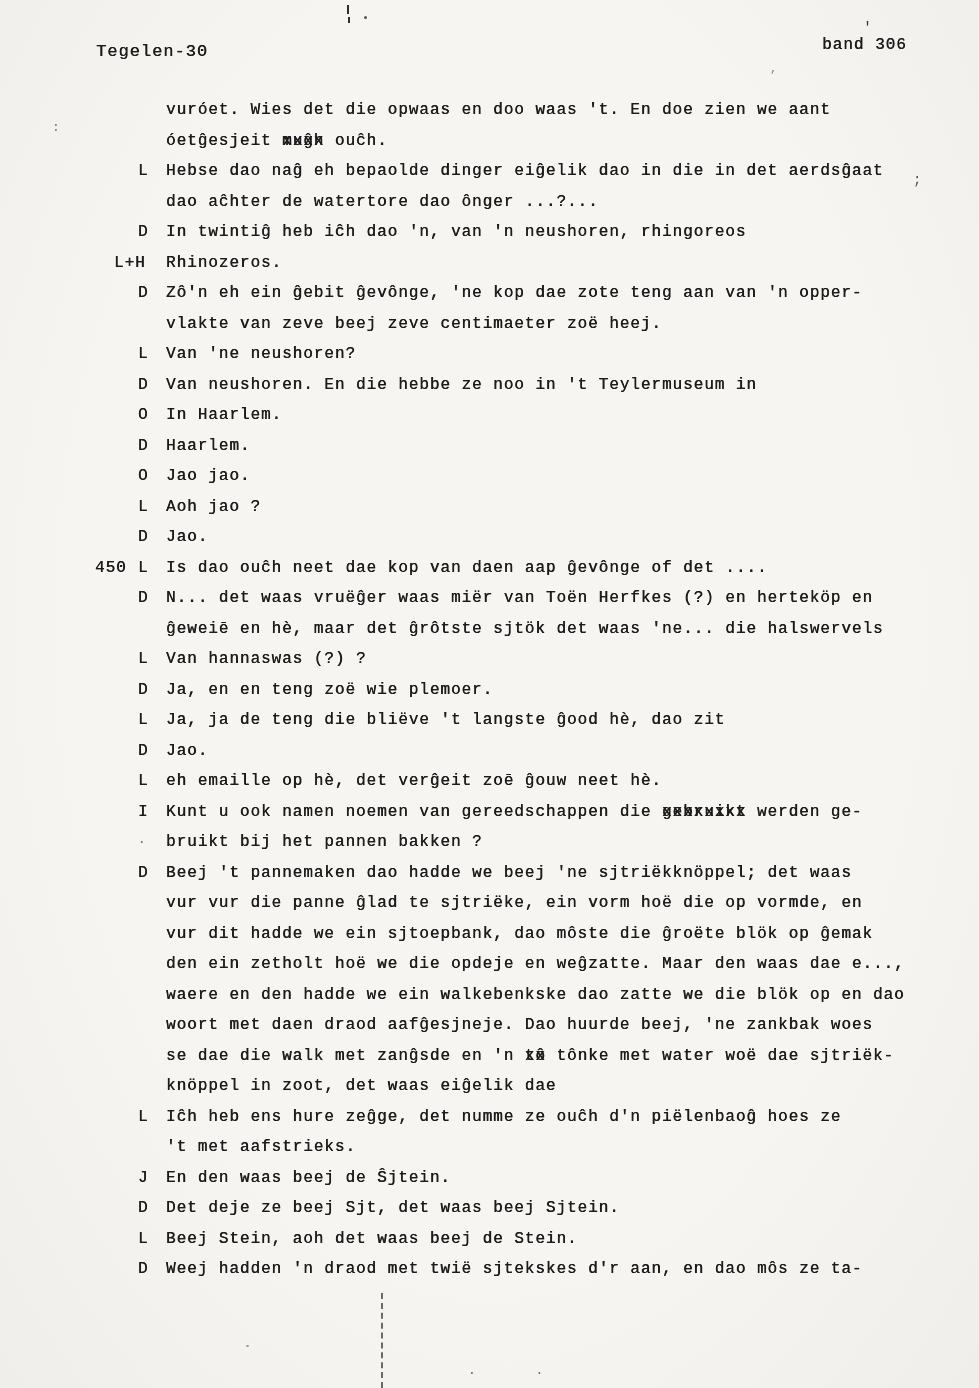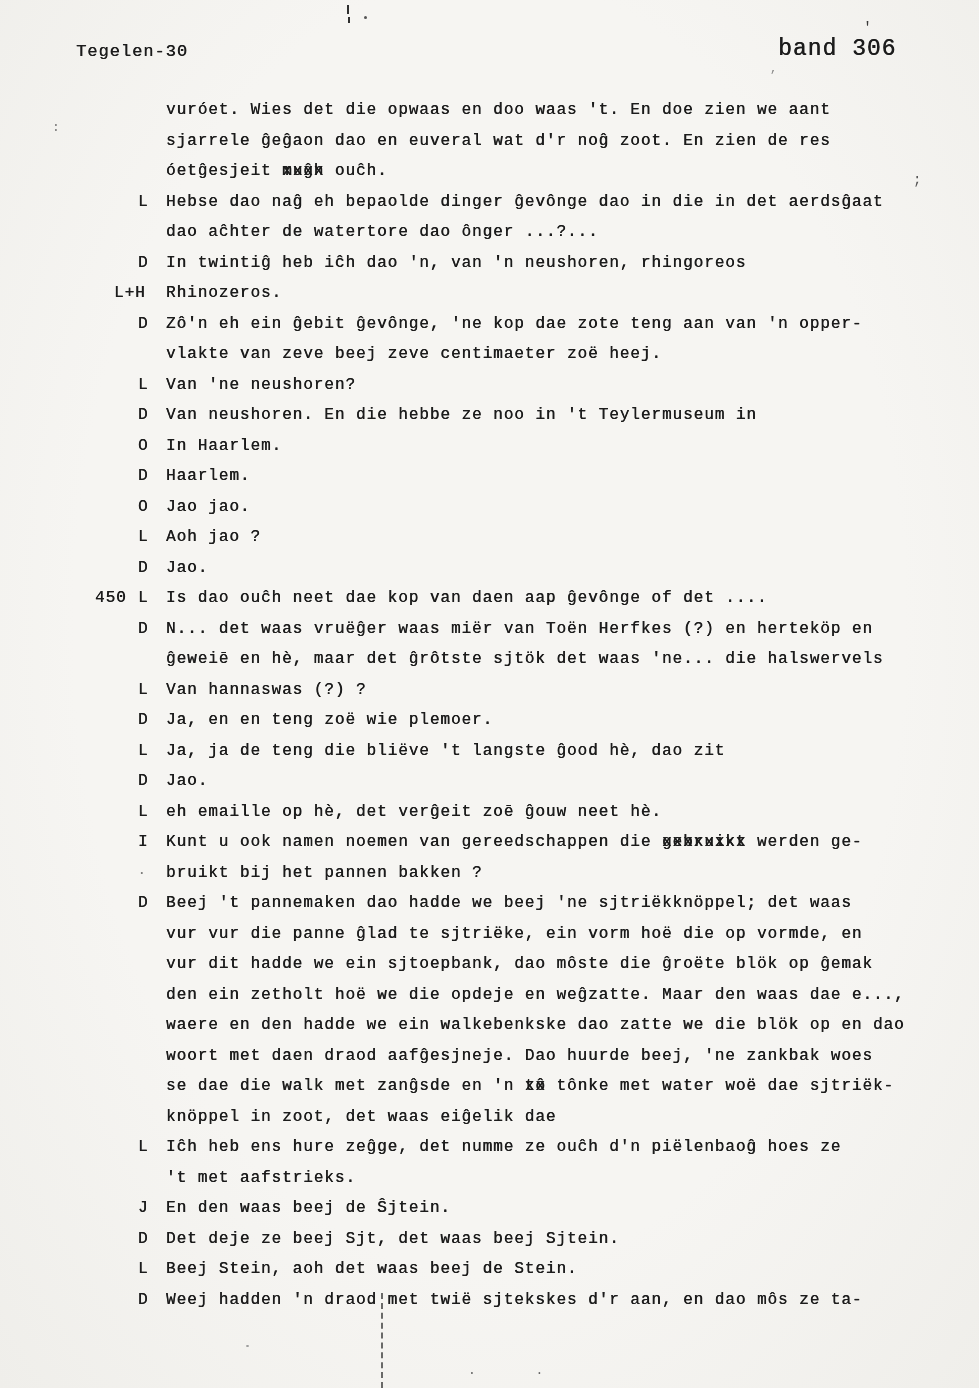--- a/index.html
+++ b/index.html
@@ -9,22 +9,22 @@
     font-family:"Liberation Mono","DejaVu Sans Mono",monospace;
     color:#1c1c1c;
   }
   .page{
     position:absolute;inset:0;
     background:radial-gradient(ellipse at 50% 45%, #f6f5f2 60%, #efeeea 100%);
   }
   
   .hdr{position:absolute;white-space:pre;letter-spacing:1px;
        text-shadow:0.4px 0 0 currentColor;}
-  .hdr-left{left:76px;top:42px;font-size:17px;}
-  .hdr-right{left:778px;top:36px;font-size:23px;}
+  .hdr-left{left:96px;top:42px;font-size:17px;}
+  .hdr-right{left:822px;top:36px;font-size:16px;}
   
   .transcript{position:absolute;left:0;top:95px;width:979px;font-family:Liberation Mono, monospace;}
   .row{
     display:flex;align-items:baseline;
     padding-left:95px;
     height:30.5px;line-height:30.5px;
     font-size:16px;letter-spacing:0.95px;white-space:pre;
     text-shadow:0.35px 0 0 currentColor;
   }
   .m{width:43px;flex:none;}
@@ -57,23 +57,22 @@
 </head>
 <body>
 
 <div class="page">
 
   <div class="hdr hdr-left">Tegelen-30</div>
   <div class="hdr hdr-right">band 306</div>
 
   <div class="transcript">
       <div class="row"><span class="m"></span><span class="s"></span><span class="t">vuróet. Wies det die opwaas en doo waas 't. En doe zien we aant</span></div>
-      <div class="row"><span class="m"></span><span class="s"></span><span class="t">sjarrele ĝeĝaon dao en euveral wat d'r noĝ zoot. En zien de res</span></div>
       <div class="row"><span class="m"></span><span class="s"></span><span class="t"><span>óetĝesjeit </span><span class="xk" data-x="xxxx">muĝh</span><span> ouĉh.</span></span></div>
-      <div class="row"><span class="m"></span><span class="s">L</span><span class="t">Hebse dao naĝ eh bepaolde dinger ĝevônge dao in die in det aerdsĝaat</span></div>
+      <div class="row"><span class="m"></span><span class="s">L</span><span class="t">Hebse dao naĝ eh bepaolde dinger eiĝelik dao in die in det aerdsĝaat</span></div>
       <div class="row"><span class="m"></span><span class="s"></span><span class="t">dao aĉhter de watertore dao ônger ...?...</span></div>
       <div class="row"><span class="m"></span><span class="s">D</span><span class="t">In twintiĝ heb iĉh dao 'n, van 'n neushoren, rhingoreos</span></div>
       <div class="row"><span class="m"></span><span class="s wide">L+H</span><span class="t">Rhinozeros.</span></div>
       <div class="row"><span class="m"></span><span class="s">D</span><span class="t">Zô'n eh ein ĝebit ĝevônge, 'ne kop dae zote teng aan van 'n opper-</span></div>
       <div class="row"><span class="m"></span><span class="s"></span><span class="t">vlakte van zeve beej zeve centimaeter zoë heej.</span></div>
       <div class="row"><span class="m"></span><span class="s">L</span><span class="t">Van 'ne neushoren?</span></div>
       <div class="row"><span class="m"></span><span class="s">D</span><span class="t">Van neushoren. En die hebbe ze noo in 't Teylermuseum in</span></div>
       <div class="row"><span class="m"></span><span class="s">O</span><span class="t">In Haarlem.</span></div>
       <div class="row"><span class="m"></span><span class="s">D</span><span class="t">Haarlem.</span></div>
       <div class="row"><span class="m"></span><span class="s">O</span><span class="t">Jao jao.</span></div>

